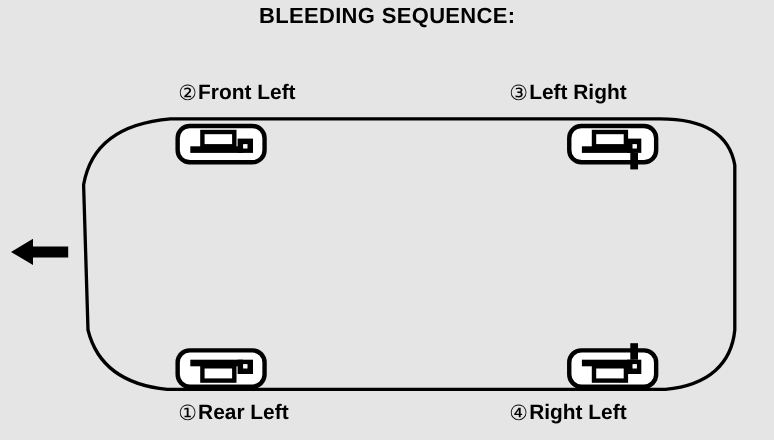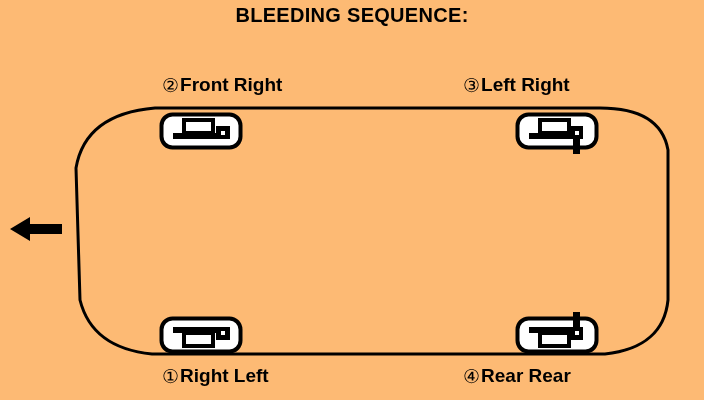--- a/index.html
+++ b/index.html
@@ -4,21 +4,21 @@
 <style>
   html, body {
     margin: 0;
     padding: 0;
     background: #ffffff;
   }
   #page {
     position: relative;
     width: 704px;
     height: 400px;
-    background: #fdba74;
+    background: #e5e5e5;
     overflow: hidden;
     font-family: "Liberation Sans", sans-serif;
     color: #000000;
   }
 
   
   #title {
     position: absolute;
     top: 4px;
     left: 0;
@@ -104,36 +104,36 @@
   </svg>
 
   <div id="direction-arrow">
     <svg viewBox="0 0 56 34" xmlns="http://www.w3.org/2000/svg">
       <path d="M 2,17 L 22,5 L 22,12 L 54,12 L 54,22 L 22,22 L 22,29 Z" fill="#000000"></path>
     </svg>
   </div>
 
   <div class="corner-label" id="label-front-right">
     <span class="num">②</span>
-    <span>Front Right</span>
+    <span>Front Left</span>
   </div>
 
   <div class="corner-label" id="label-rear-right">
     <span class="num">③</span>
     <span>Left Right</span>
   </div>
 
   <div class="corner-label" id="label-front-left">
     <span class="num">①</span>
-    <span>Right Left</span>
+    <span>Rear Left</span>
   </div>
 
   <div class="corner-label" id="label-rear-left">
     <span class="num">④</span>
-    <span>Rear Rear</span>
+    <span>Right Left</span>
   </div>
 
   <div class="caliper" id="caliper-front-right">
     <svg viewBox="0 0 84 38" xmlns="http://www.w3.org/2000/svg">
       <rect x="2.5" y="2.5" width="79" height="33" rx="11" ry="11" fill="#ffffff" stroke="#000000" stroke-width="4"></rect>
       <rect x="25" y="8" width="29" height="13" fill="#ffffff" stroke="#000000" stroke-width="4"></rect>
       <rect x="14" y="21" width="48" height="6" fill="#000000"></rect>
       <rect x="57" y="14" width="14" height="13" fill="#000000"></rect>
       <rect x="62" y="19" width="4" height="4" fill="#ffffff"></rect>
     </svg>

